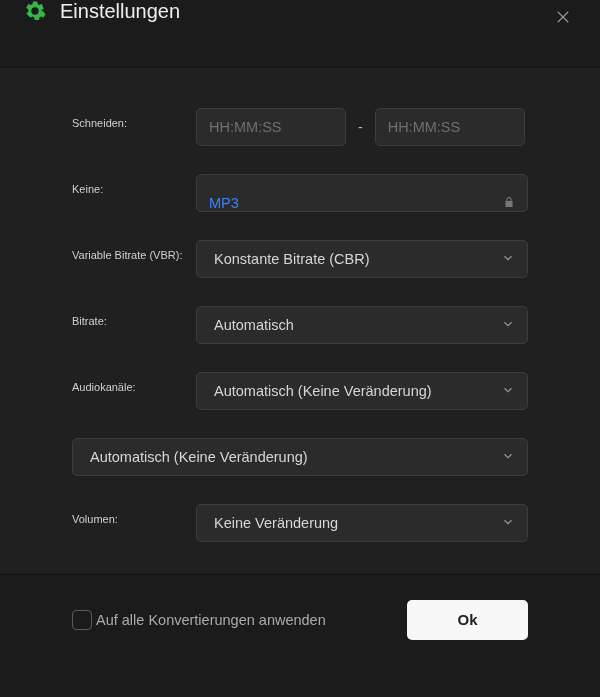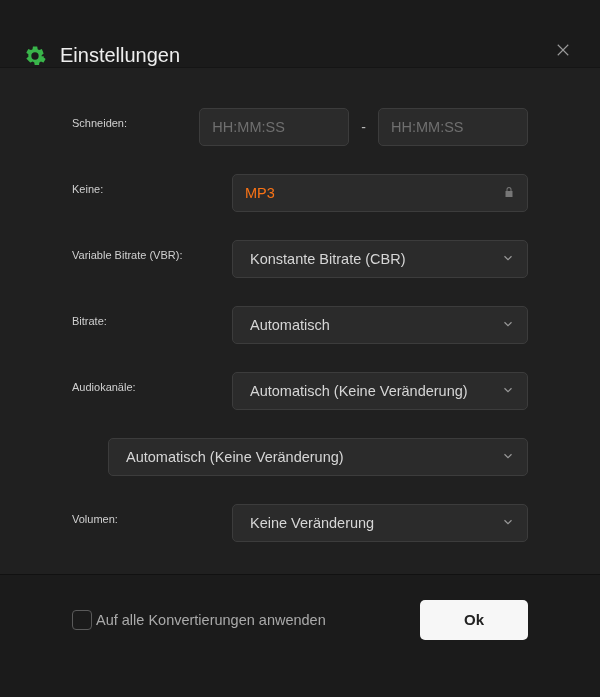--- a/index.html
+++ b/index.html
@@ -6,21 +6,21 @@
   html, body { width: 600px; height: 697px; overflow: hidden; }
   body {
     background: #1b1b1b;
     font-family: "Segoe UI", Arial, sans-serif;
     color: #c8c8c8;
     font-size: 14px;
   }
   .header {
     height: 68px;
     display: flex;
-    align-items: flex-end;
+    align-items: flex-start;
     padding: 0 20px 0 24px;
     border-bottom: 1px solid rgba(0,0,0,0.2);
   }
   .gear {
     width: 22px; height: 22px; margin-right: 14px;
     color: #39b54a;
   }
   .title {
     font-size: 20px;
     font-weight: 400;
@@ -42,21 +42,21 @@
     margin-bottom: 28px;
     align-items: flex-start;
   }
   .label {
     width: 124px;
     padding-top: 8px;
     color: #d0d0d0;
     font-size: 11px;
     line-height: 1.4;
   }
-  .control { flex: 1; margin-left: 36px; }
+  .control { flex: 1; }
   .input, .select, .locked {
     height: 38px;
     background: #2b2b2b;
     border: 1px solid #3c3c3c;
     border-radius: 5px;
     padding: 0 12px;
     color: #d6d6d6;
     font-size: 14.5px;
     display: flex;
     align-items: center;
@@ -77,22 +77,23 @@
   .select {
     cursor: pointer;
     position: relative;
     justify-content: space-between;
     padding-left: 17px;
   }
   .chev {
     color: #9a9a9a;
   }
   .locked {
-    color: #f97316;
+    color: #3b82f6;
     justify-content: space-between;
+    align-items: flex-end;
   }
   .lock-ic { color: #777; }
   .footer {
     height: 90px;
     background: #1b1b1b;
     border-top: 1px solid #111;
     display: flex;
     align-items: center;
     padding: 0 72px;
     gap: 4px;
@@ -108,21 +109,21 @@
     color: #aaaaaa;
     font-size: 14.5px;
     flex: 1;
   }
   .ok-btn {
     background: #f7f7f7;
     color: #222;
     border: none;
     border-radius: 5px;
     height: 40px;
-    width: 108px;
+    width: 121px;
     font-size: 15px;
     font-weight: 600;
     cursor: pointer;
   }
 </style>
 </head>
 <body>
 
 <div class="header">
   <span class="gear">

